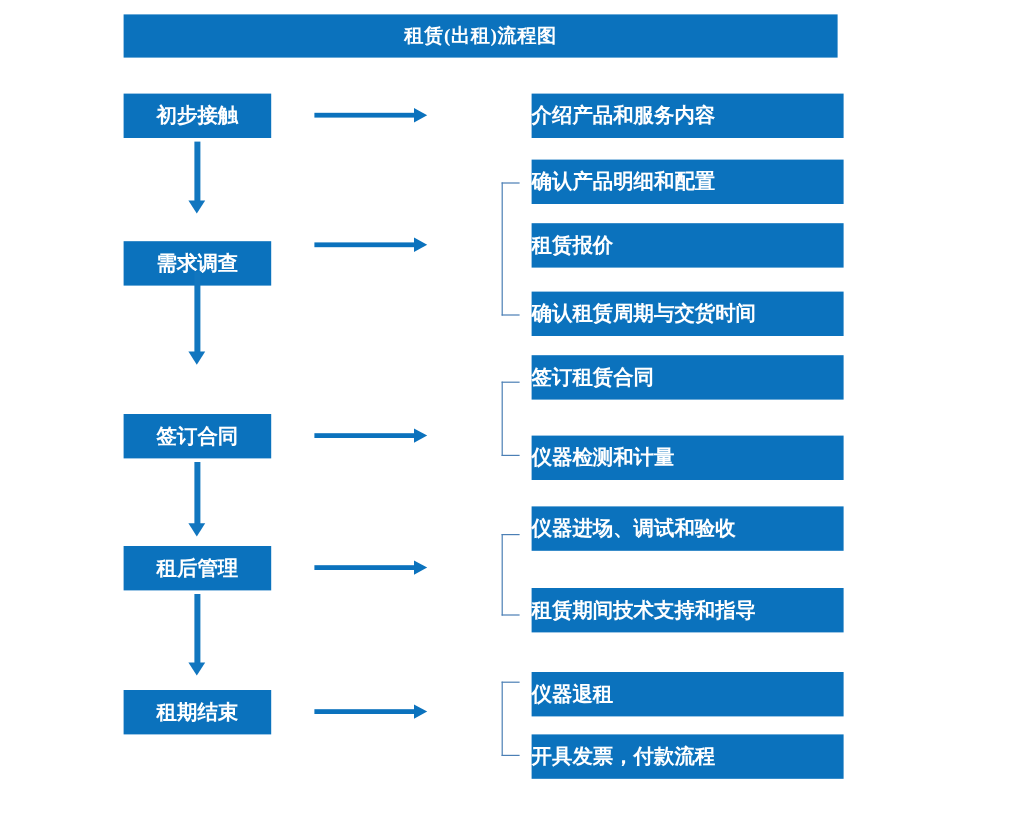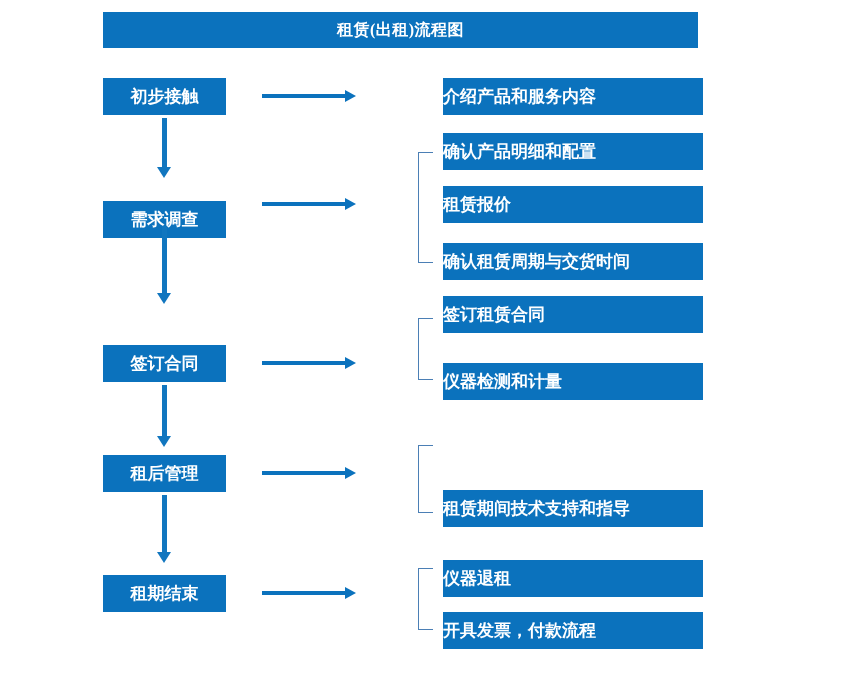--- a/index.html
+++ b/index.html
@@ -152,20 +152,21 @@
     <div class="shaft"></div>
     <div class="head"></div>
   </div>
 
   <div class="box box-left" style="top:455px;">租后管理</div>
   <div class="h-arrow" style="top:467px;">
     <div class="shaft"></div>
     <div class="head"></div>
   </div>
   <div class="bracket" style="top:445px;height:68px;"></div>
+  <div class="box box-right" style="top:422px;">仪器进场、调试和验收</div>
   <div class="box box-right" style="top:490px;">租赁期间技术支持和指导</div>
 
   <div class="v-arrow" style="top:495px;height:68px;">
     <div class="shaft"></div>
     <div class="head"></div>
   </div>
 
   <div class="box box-left" style="top:575px;">租期结束</div>
   <div class="h-arrow" style="top:587px;">
     <div class="shaft"></div>

